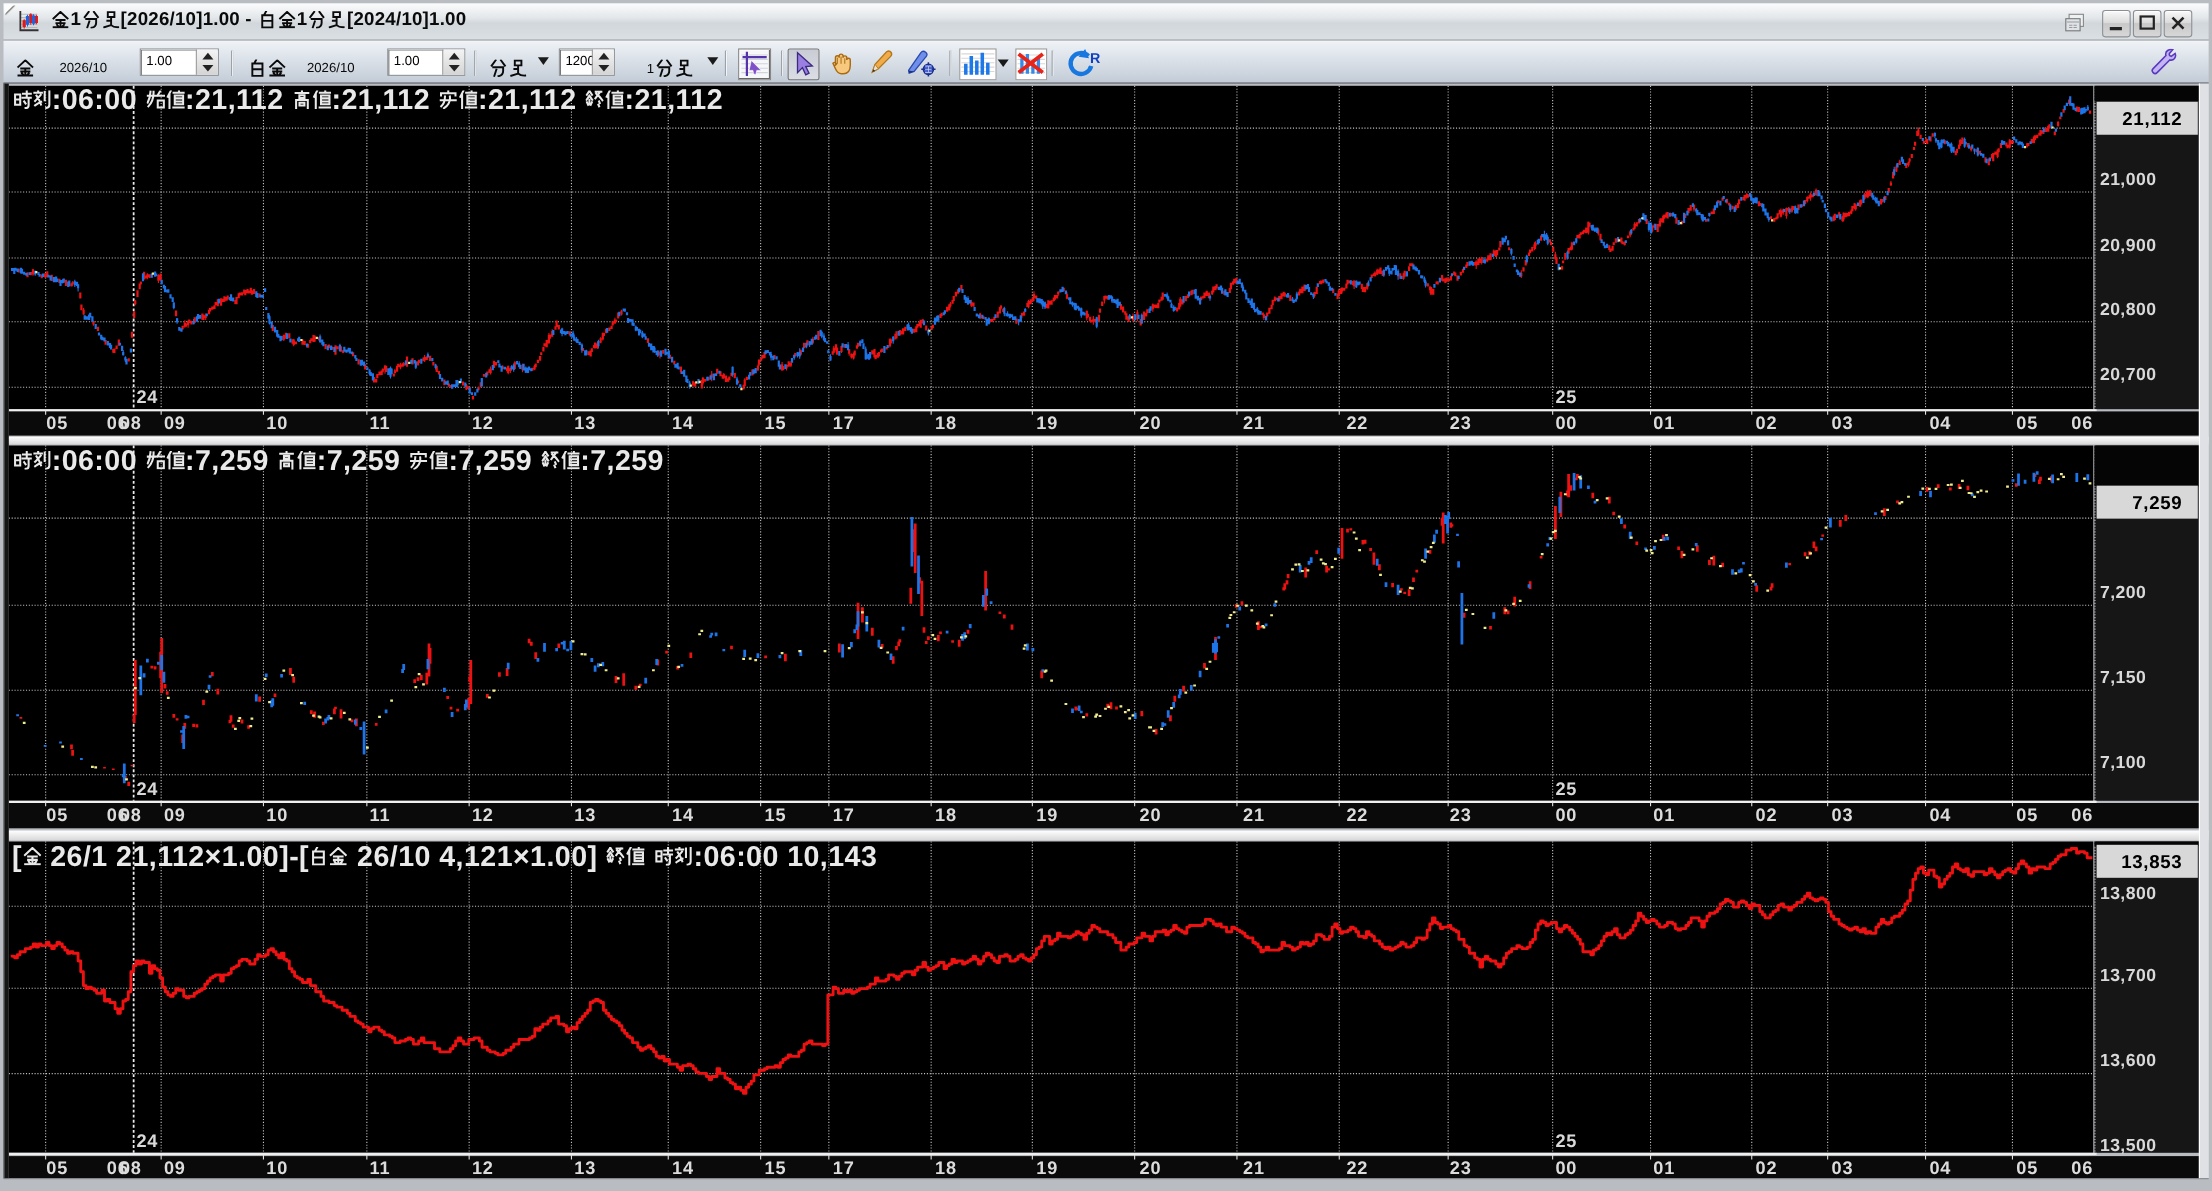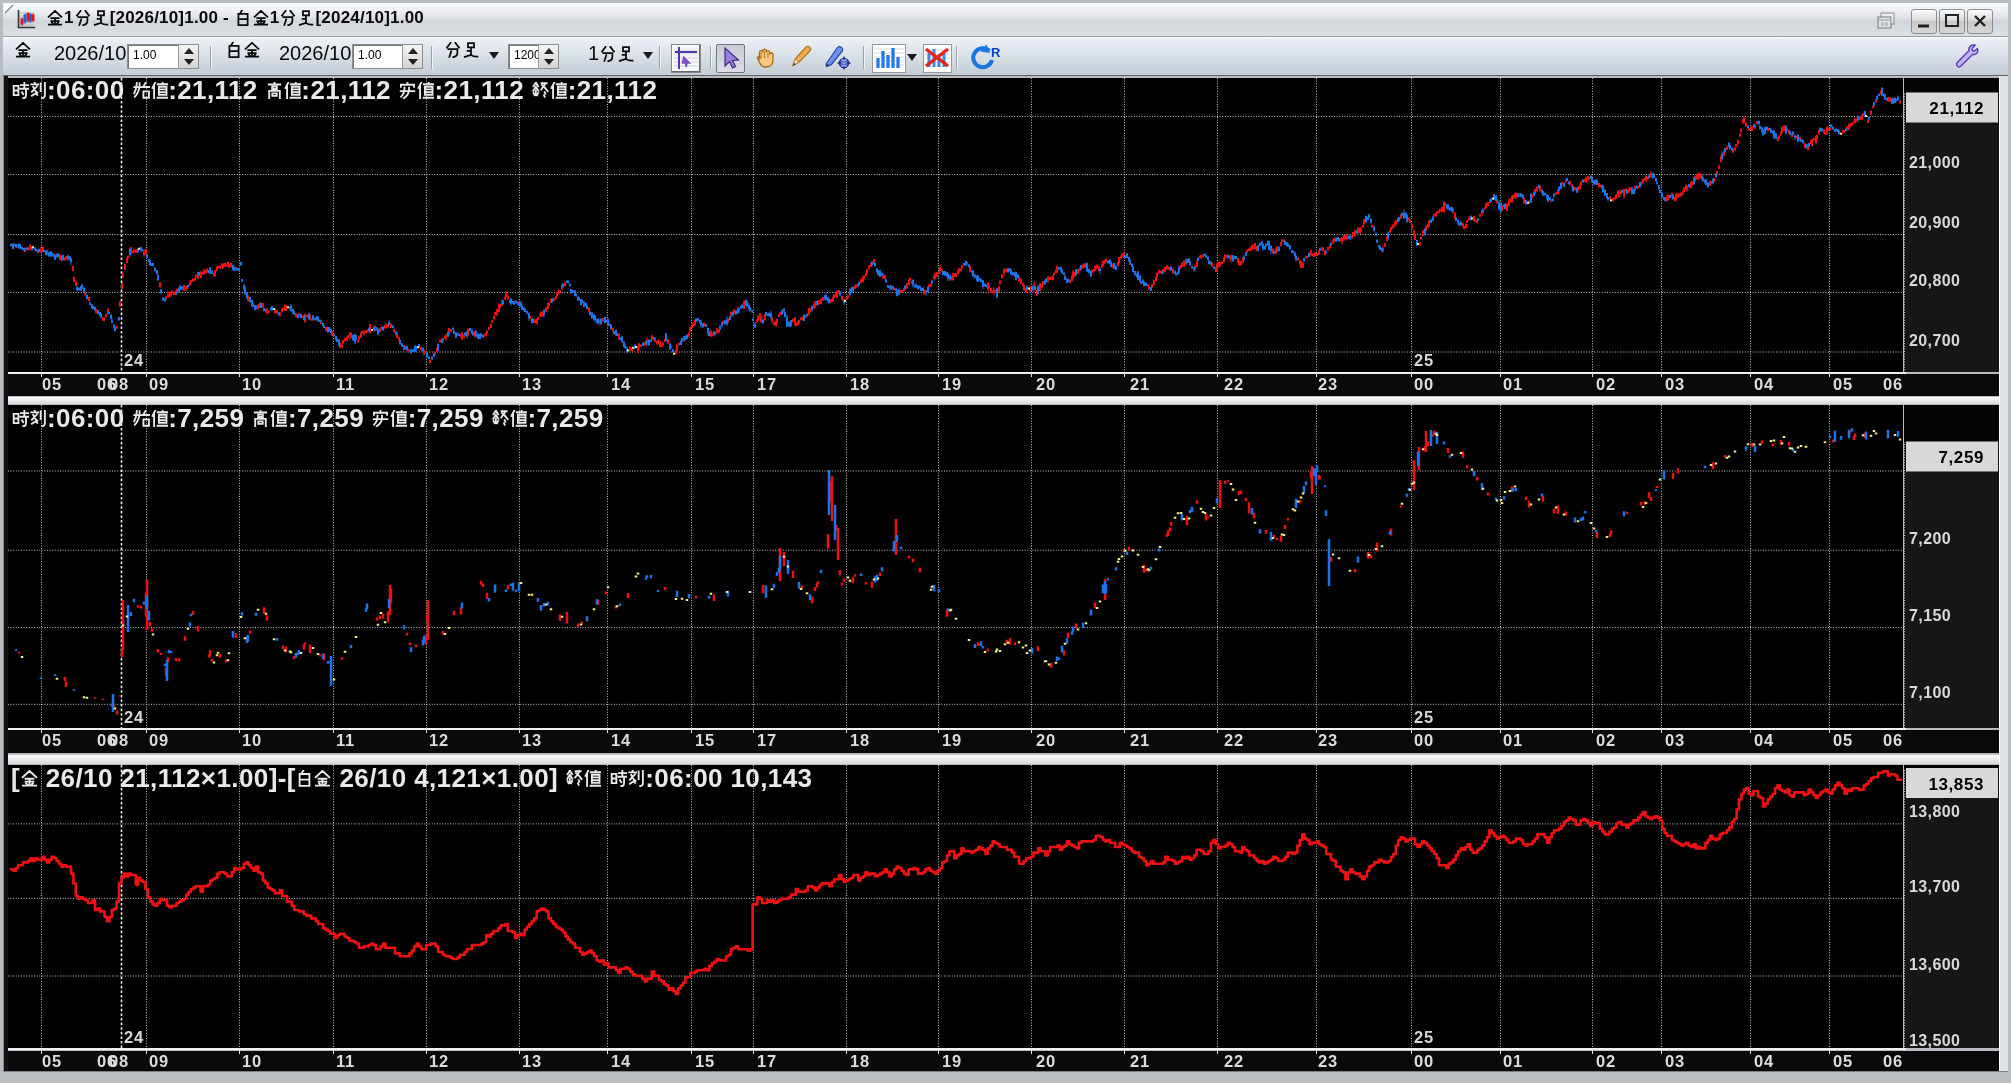--- a/index.html
+++ b/index.html
@@ -3,21 +3,21 @@
 *{margin:0;padding:0;box-sizing:border-box}
 html,body{width:2011px;height:1083px;overflow:hidden;background:#b9bdc2;font-family:"Liberation Sans",sans-serif}
 #win{position:absolute;inset:0}
 .kj{display:inline-block;vertical-align:middle}
 #title{position:absolute;left:3px;top:3px;right:3px;height:34px;background:linear-gradient(#fbfcfd,#e3e7ea 40%,#d2d7dc 55%,#dadfe4);border-bottom:1px solid #9aa0a6}
 #ttxt{position:absolute;left:46px;top:8px;display:flex;align-items:center;height:20px;color:#0a0a0a;font-size:17px;letter-spacing:0.2px}
 #ttxt .kj{color:#0a0a0a;margin:0 1px}
 #ttxt span{white-space:pre;font-weight:bold;letter-spacing:0.2px}
 #appico{position:absolute;left:15px;top:9px;width:21px;height:20px}
 #toolbar{position:absolute;left:3px;top:37px;right:3px;height:39px;background:linear-gradient(#eef2f7,#d4dbe3 60%,#c3ccd7);border-top:1px solid #fff;border-bottom:1px solid #5c6166}
-.tbt{position:absolute;top:4px;display:flex;align-items:center;color:#0a0a0a;font-size:20px}
+.tbt{position:absolute;top:16px;display:flex;align-items:center;color:#0a0a0a;font-size:12px}
 .tbt .kj{color:#0a0a0a;margin:0 1px}
 .spin{position:absolute;top:6px;height:25px;background:#fff;border:1px solid #8a8f94;box-shadow:inset 1px 1px 0 #777}
 .spin span{position:absolute;left:5px;top:3px;font-size:12px;color:#000}
 .sbtn{position:absolute;right:0;top:0;width:20px;height:23px;background:linear-gradient(#f4f4f4,#d4d4d4);border-left:1px solid #999}
 .sbtn:before,.sbtn:after{content:"";position:absolute;left:5px;border-left:5px solid transparent;border-right:5px solid transparent}
 .sbtn:before{top:3px;border-bottom:6px solid #222}
 .sbtn:after{bottom:3px;border-top:6px solid #222}
 .vsep{position:absolute;top:8px;width:2px;height:23px;background:#9aa1a8;border-right:1px solid #f4f6f8}
 .dd{position:absolute;top:14px;width:0;height:0;border-left:5px solid transparent;border-right:5px solid transparent;border-top:7px solid #1a1a1a}
 .icon{position:absolute;top:6px;width:28px;height:27px}
@@ -437,21 +437,21 @@
       <svg class="kj" width="17" height="17">
         <use href="#g-ne"></use>
       </svg>
       <span>:7,259</span>
     </div>
     <div class="hdr" style="left:11px;top:769px">
       <span>[</span>
       <svg class="kj" width="17" height="17">
         <use href="#g-kin"></use>
       </svg>
-      <span> 26/10 21,112×1.00]-[</span>
+      <span> 26/1 21,112×1.00]-[</span>
       <svg class="kj" width="17" height="17">
         <use href="#g-haku"></use>
       </svg>
       <svg class="kj" width="17" height="17">
         <use href="#g-kin"></use>
       </svg>
       <span> 26/10 4,121×1.00] </span>
       <svg class="kj" width="17" height="17">
         <use href="#g-owa"></use>
       </svg>

